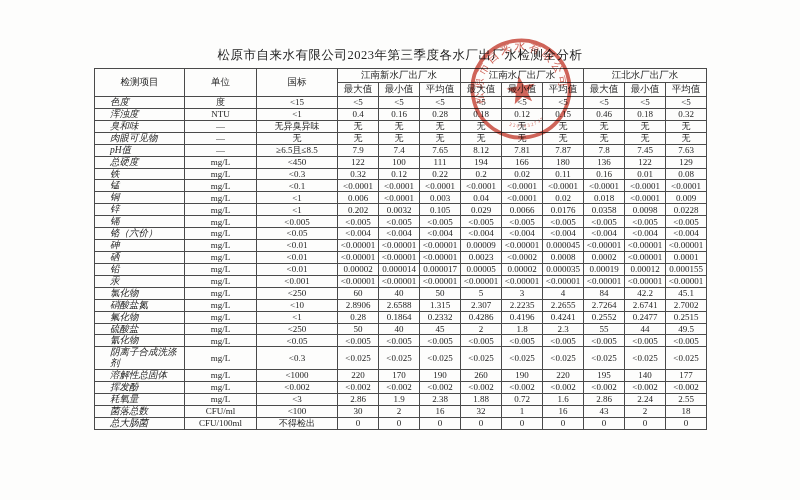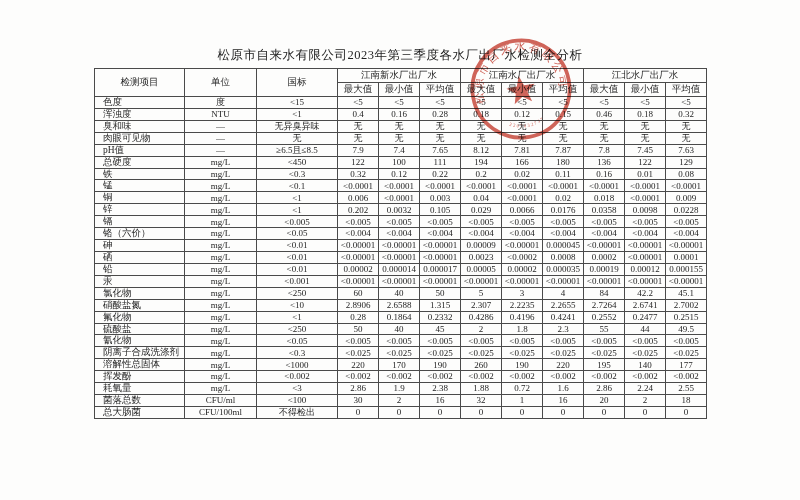--- a/index.html
+++ b/index.html
@@ -21,21 +21,21 @@
     position:absolute;left:94px;top:68px;width:612px;
     border-collapse:collapse;table-layout:fixed;
   }
   .report th,.report td{
     border:1px solid #4a4a4a;font-weight:normal;text-align:center;
     font-size:9px;line-height:1.15;padding:0;height:10px;
     overflow:hidden;white-space:nowrap;color:#242424;
   }
   .report thead th{font-size:9.5px;height:13px;}
   .report td.c-item{
-    text-align:left;padding-left:8px;white-space:normal;font-size:9.5px;
+    text-align:left;padding-left:15px;white-space:normal;font-size:9.5px;font-style:italic;
   }
   .report col.col-item{width:90px;}
   .report col.col-unit{width:72px;}
   .report col.col-std{width:81px;}
   .report col.col-val{width:41px;}
   svg.stamp{
     position:absolute;left:468px;top:36px;width:106px;height:106px;
     opacity:.78;mix-blend-mode:multiply;pointer-events:none;
   }
 </style>
@@ -436,21 +436,21 @@
         <tr>
     <td class="c-item">菌落总数</td>
     <td>CFU/ml</td>
     <td>&lt;100</td>
     <td>30</td>
     <td>2</td>
     <td>16</td>
     <td>32</td>
     <td>1</td>
     <td>16</td>
-    <td>20</td>
+    <td>43</td>
     <td>2</td>
     <td>18</td>
   </tr>
         <tr>
     <td class="c-item">总大肠菌</td>
     <td>CFU/100ml</td>
     <td>不得检出</td>
     <td>0</td>
     <td>0</td>
     <td>0</td>

